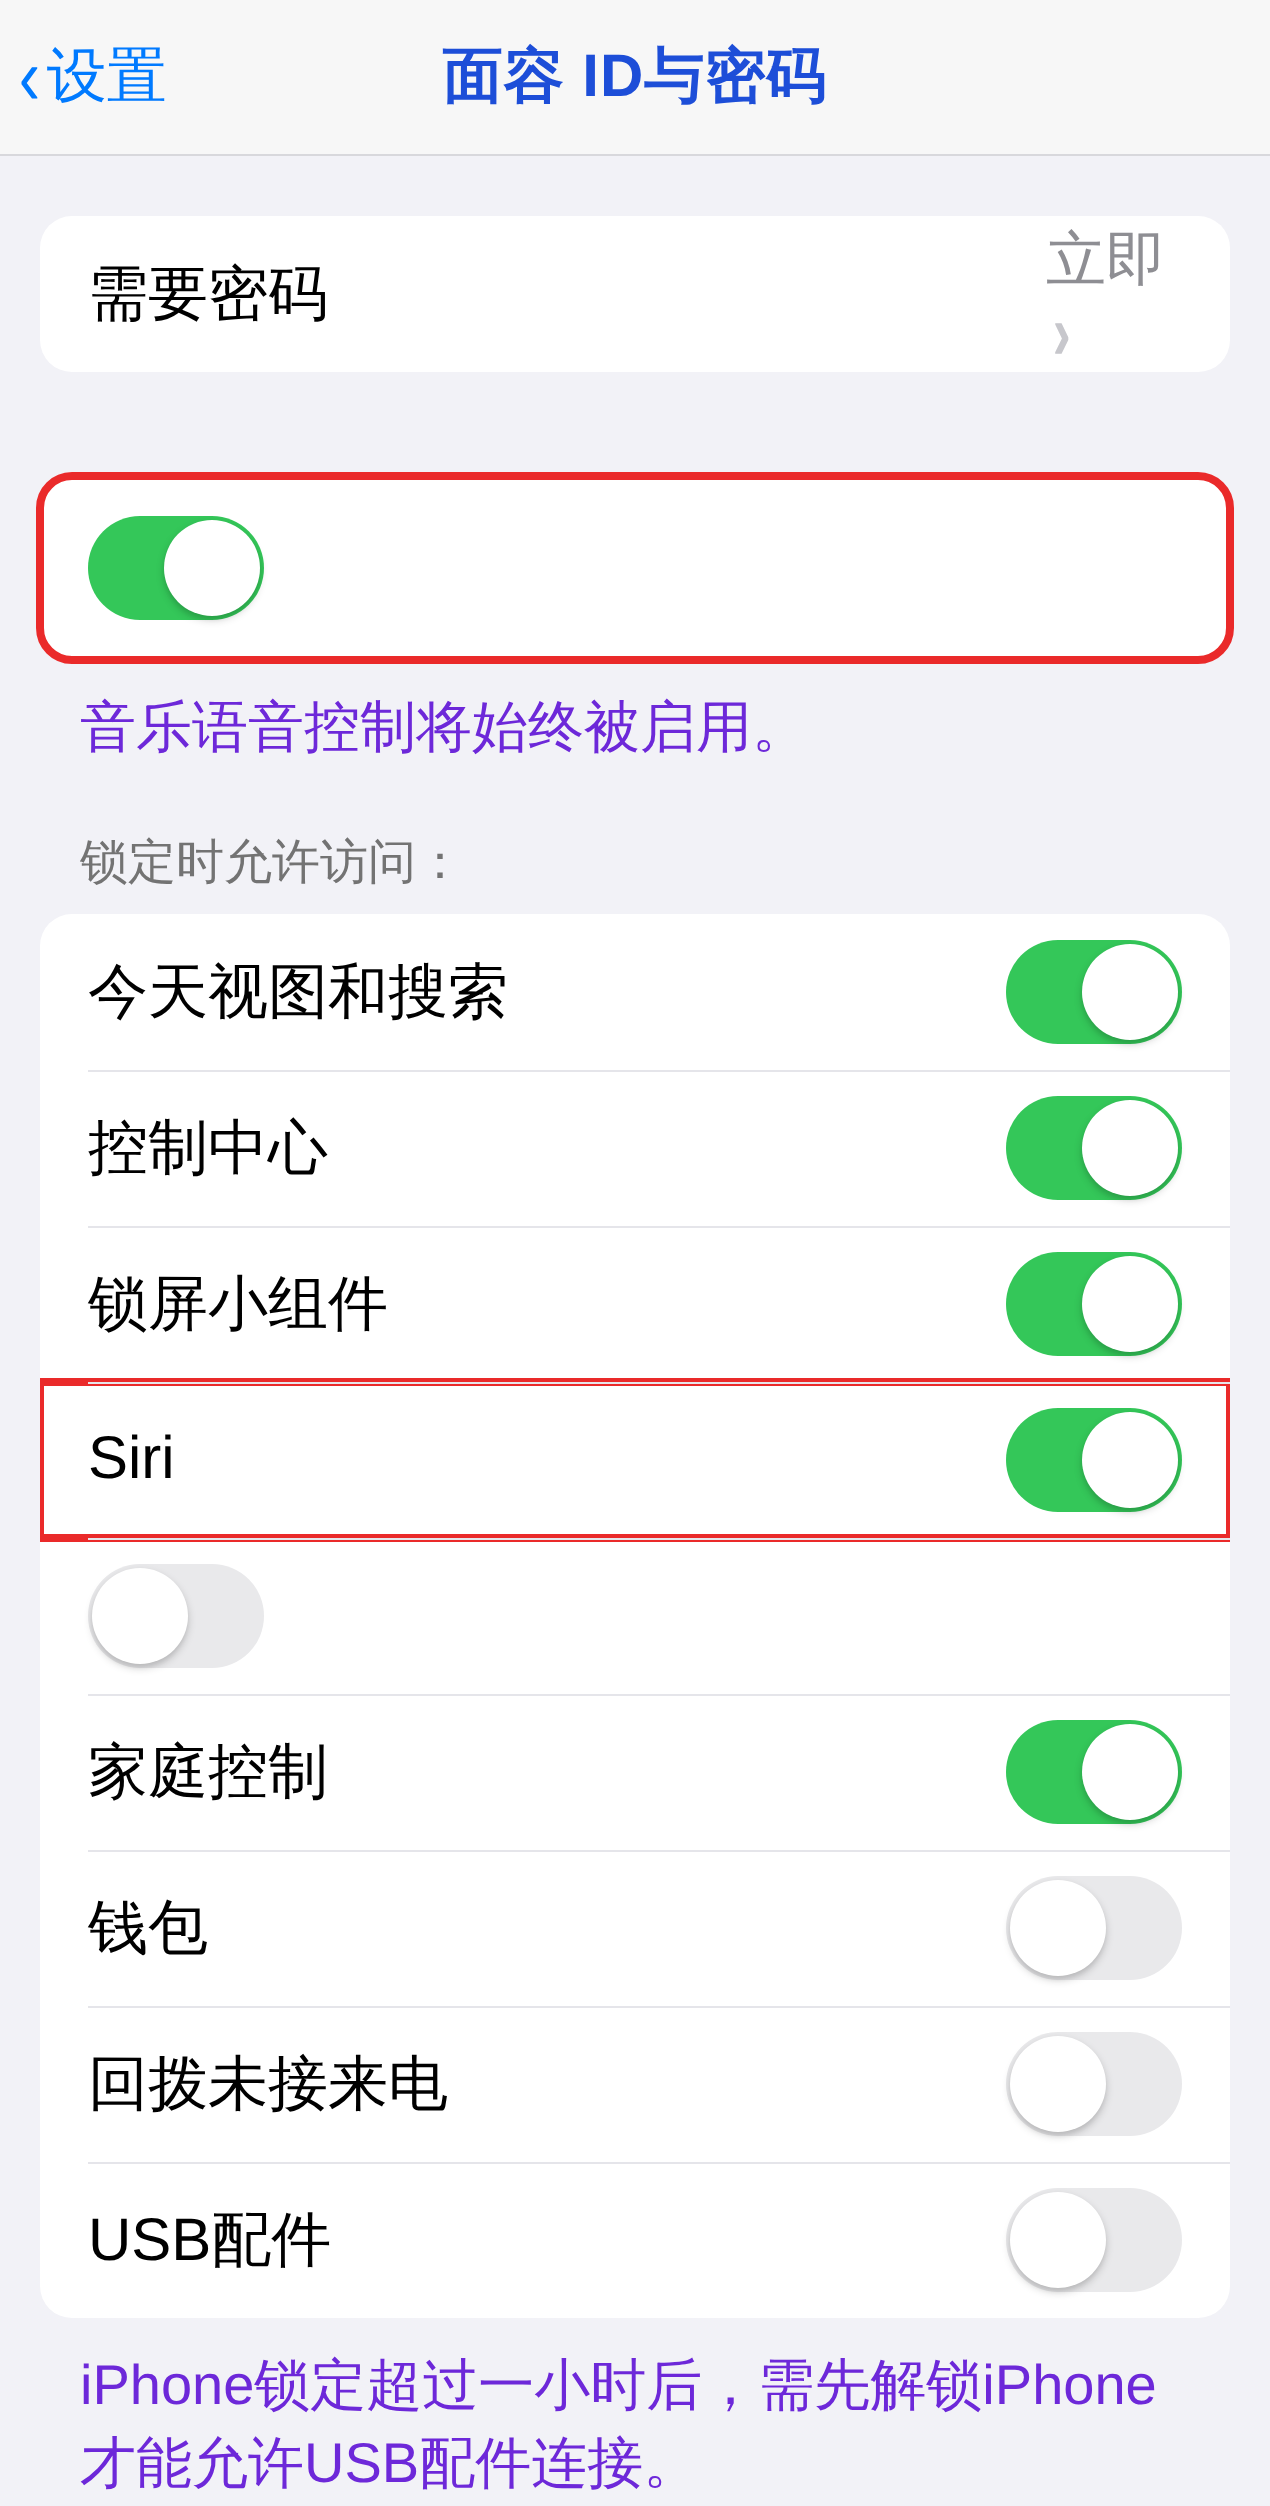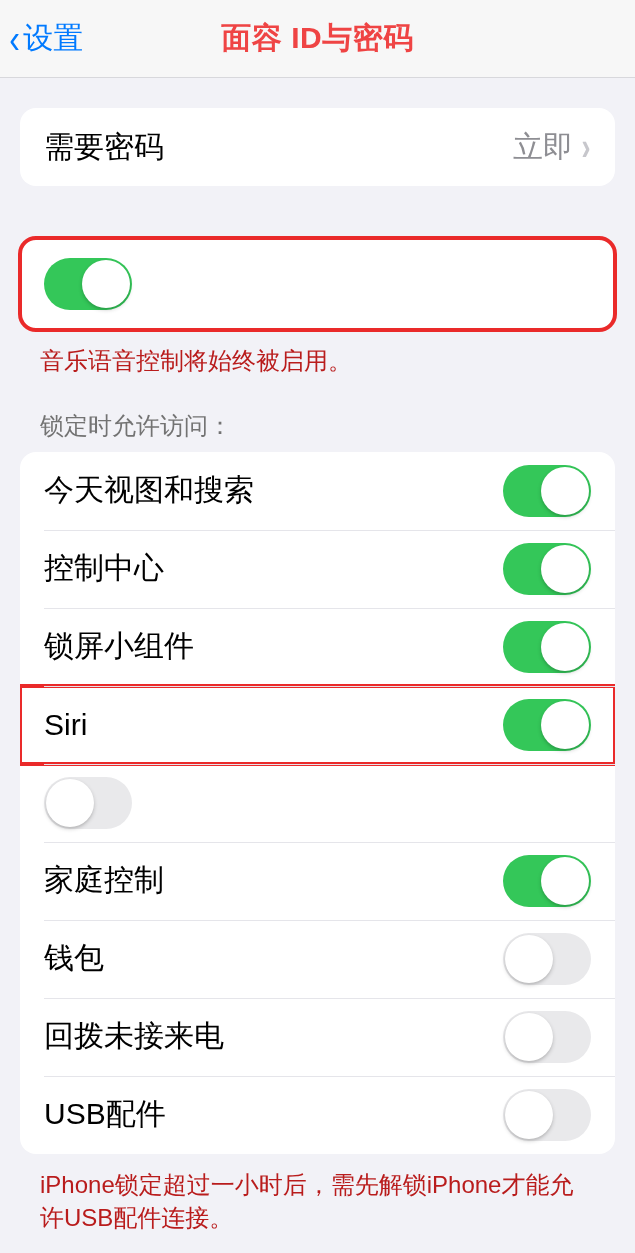--- a/index.html
+++ b/index.html
@@ -38,21 +38,21 @@
     .back-btn .chevron {
       font-size: 40px;
       font-weight: 400;
       margin-right: 2px;
       line-height: 1;
       transform: scaleX(0.8);
     }
     .nav-title {
       font-size: 30px;
       font-weight: 600;
-      color: #ef4444;
+      color: #1d4ed8;
       letter-spacing: 0.5px;
     }
     .content {
       padding: 0;
     }
     .group {
       margin: 30px 20px 0;
       background: #fff;
       border-radius: 16px;
       overflow: hidden;
@@ -79,31 +79,31 @@
       color: #000000;
       font-weight: 400;
     }
     .row-value {
       font-size: 30px;
       color: #8e8e93;
       margin-right: 8px;
     }
     .row-right {
       display: flex;
-      align-items: center;
+      flex-direction: column;
     }
     .chev-right {
       color: #c7c7cc;
       font-size: 30px;
       font-weight: 600;
       transform: scaleY(1.3) scaleX(0.9);
     }
     .footer-text {
-      font-size: 24px;
-      color: #b91c1c;
+      font-size: 28px;
+      color: #6d28d9;
       margin: 14px 40px 0;
       line-height: 1.4;
     }
     .header-text {
       font-size: 24px;
       color: #737373;
       margin: 32px 40px 10px;
     }
     .toggle {
       width: 88px;

